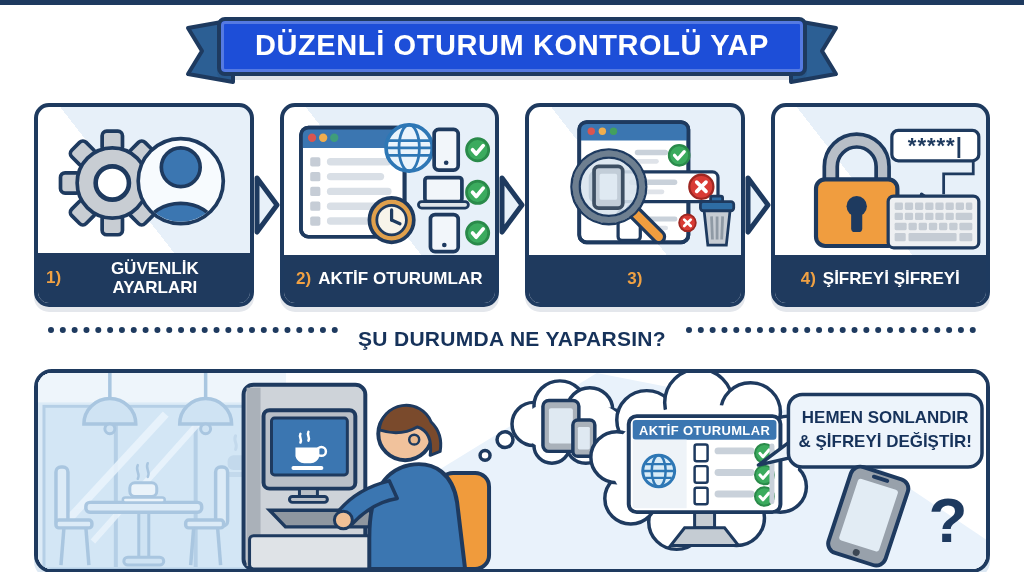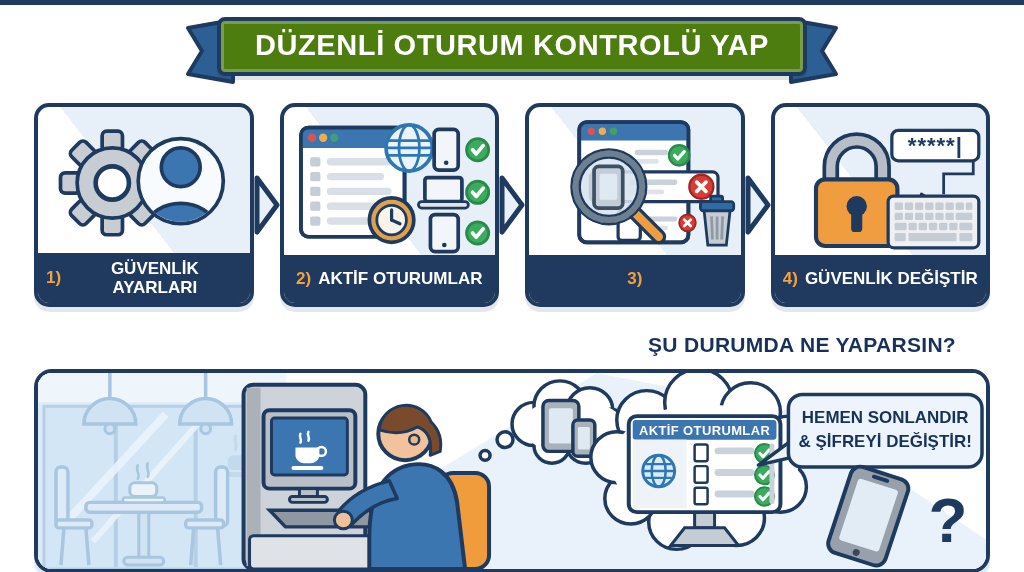--- a/index.html
+++ b/index.html
@@ -7,42 +7,42 @@
     width:1024px;height:572px;background:#ffffff;overflow:hidden;position:relative;
     font-family:"Liberation Sans",sans-serif;-webkit-font-smoothing:antialiased;
   }
   .topbar{height:5px;background:#1e3a5f;}
   
   .banner-row{display:flex;justify-content:center;align-items:center;margin-top:8px;height:66px;position:relative;}
   .ribbon-tail{transform:translateY(5px);}
   .ribbon-tail.left{margin-right:-18px;}
   .ribbon-tail.right{margin-left:-18px;}
   .ribbon-band{
-    position:relative;z-index:2;background:#4d7c0f;border:4px solid #1e3a5f;border-radius:8px;
+    position:relative;z-index:2;background:#1d4ed8;border:4px solid #1e3a5f;border-radius:8px;
     padding:8px 34px 10px;color:#ffffff;font-size:29px;font-weight:700;letter-spacing:.6px;
     box-shadow:inset 0 0 0 3px rgba(255,255,255,.25), 0 4px 0 rgba(30,58,95,.14);
     white-space:nowrap;
   }
   
   .steps-row{display:flex;align-items:stretch;justify-content:center;margin:24px 34px 0;height:204px;}
   .step{
     width:222px;display:flex;flex-direction:column;border:4px solid #1e3a5f;border-radius:15px;
     background:linear-gradient(52deg,#ffffff 48%,#e7f0f9 48%);
     overflow:hidden;box-shadow:0 5px 0 rgba(30,58,95,.12);
   }
   .step-icon{flex:1;display:flex;align-items:center;justify-content:center;padding:6px 4px 0;}
   .step-icon svg{width:100%;height:100%;}
   .step-footer{
     background:#1f3a5e;color:#ffffff;display:flex;justify-content:center;align-items:center;
     gap:7px;padding:6px 8px;min-height:36px;font-weight:700;font-size:17px;line-height:1.12;text-align:center;
   }
   .step-num{color:#f0a143;white-space:nowrap;}
   .connector{display:flex;align-items:center;justify-content:center;width:26px;flex:none;}
   
-  .divider-row{display:flex;align-items:flex-end;margin:20px 48px 0;height:28px;flex-direction:column;}
+  .divider-row{display:flex;align-items:flex-start;margin:20px 48px 0;height:28px;}
   .dots{flex:1;border-top:6px dotted #1e3a5f;}
   .divider-q{margin:0 20px;font-size:21px;font-weight:700;color:#16325a;letter-spacing:.3px;white-space:nowrap;}
   
   .scene-panel{
     margin:14px 34px 0;height:196px;border:4px solid #1e3a5f;border-radius:18px;background:#ffffff;
     box-shadow:0 6px 0 #dce8f3;overflow:hidden;
   }
   .scene-panel svg{display:block;width:100%;height:100%;}
   svg text{font-family:"Liberation Sans",sans-serif;}
 </style>
@@ -288,21 +288,21 @@
               <rect x="195" y="117" width="14" height="8" rx="1.5"></rect>
             <rect x="125" y="128" width="12" height="9" rx="1.5"></rect>
               <rect x="140" y="128" width="52" height="9" rx="1.5"></rect>
               <rect x="195" y="128" width="14" height="9" rx="1.5"></rect>
           </g>
         </g>
       </svg>
     </div>
     <div class="step-footer">
       <span class="step-num">4)</span>
-      <span>GÜVENLİK DEĞİŞTİR</span>
+      <span>ŞİFREYİ ŞİFREYİ</span>
     </div>
   </div>
 </div>
 
 <div class="divider-row">
   <div class="dots"></div>
   <div class="divider-q">ŞU DURUMDA NE YAPARSIN?</div>
   <div class="dots"></div>
 </div>
 

